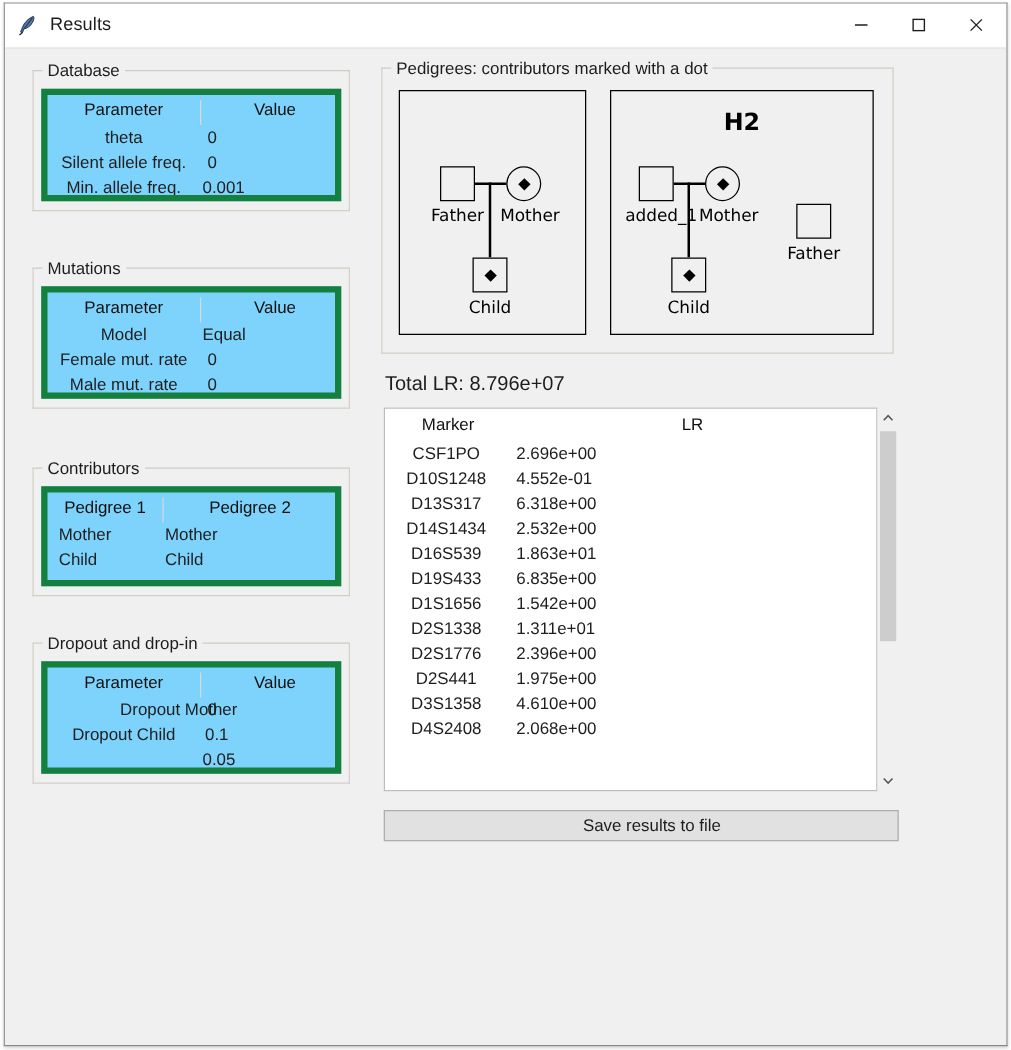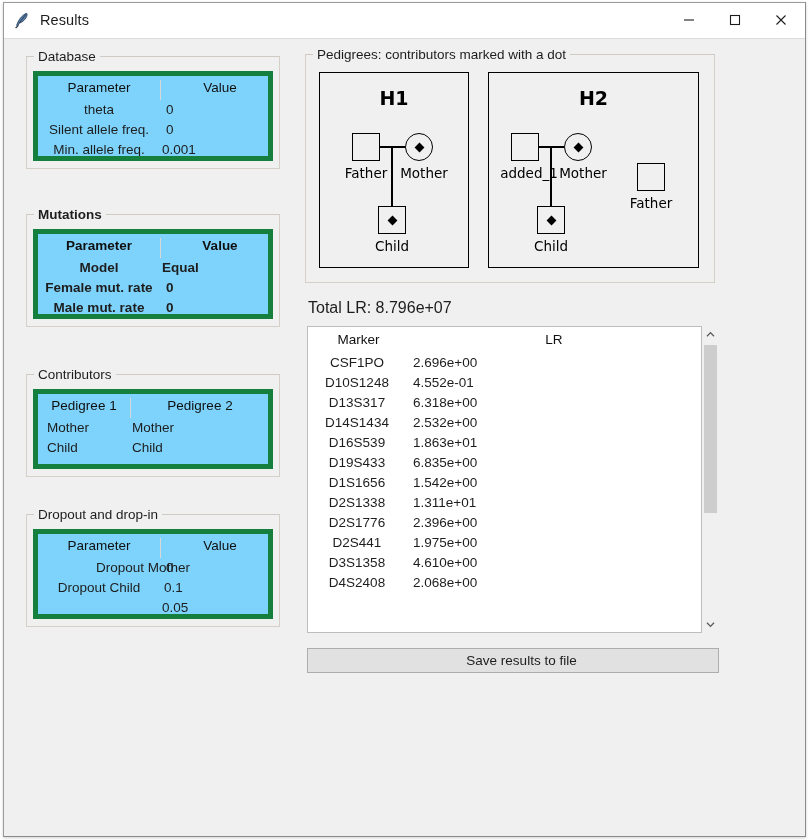--- a/index.html
+++ b/index.html
@@ -288,21 +288,21 @@
         <div class="cell" style="left:128px; top:26px;">0</div>
 
         <div class="cell" style="left:0; top:46px; width:122px; text-align:center;">Silent allele freq.</div>
         <div class="cell" style="left:128px; top:46px;">0</div>
 
         <div class="cell" style="left:0; top:66px; width:122px; text-align:center;">Min. allele freq.</div>
         <div class="cell" style="left:124px; top:66px;">0.001</div>
       </div>
     </div>
 
-    <div class="lf" style="left:22px; top:168px; width:254px; height:120px;font-weight:bold;">
+    <div class="lf" style="left:22px; top:168px; width:254px; height:120px;">
       <div class="lf-border"></div>
       <div class="lf-title">Mutations</div>
       <div class="tbl" style="left:7px; top:22px; width:240px; height:90px;">
         <div class="col-div" style="left:122px; top:4px; height:20px;"></div>
         <div class="cell hdr" style="left:0; top:4px; width:122px; text-align:center;">Parameter</div>
         <div class="cell hdr" style="left:127px; top:4px; width:110px; text-align:center;">Value</div>
 
         <div class="cell" style="left:0; top:26px; width:122px; text-align:center;">Model</div>
         <div class="cell" style="left:124px; top:26px;">Equal</div>
 
@@ -347,21 +347,20 @@
         <div class="cell" style="left:0; top:66px; width:122px; text-align:center;margin-top:44px;">Drop-in</div>
         <div class="cell" style="left:124px; top:66px;">0.05</div>
       </div>
     </div>
 
     <div class="lf" style="left:301px; top:8px; width:410px; height:236px;">
       <div class="lf-border"></div>
       <div class="lf-title">Pedigrees: contributors marked with a dot</div>
 
       <div class="pedbox" style="left:14px; top:25px; width:150px; height:196px;">
-        <div class="ped-title" style="top:14px;">H1</div>
 
         <div class="sym-square" style="left:32px; top:60px; width:28px; height:28px;"></div>
 
         <div class="sym-circle" style="left:85px; top:60px; width:28px; height:28px;"></div>
         <div class="sym-dot" style="left:95.5px; top:70.5px;"></div>
 
         <div class="ped-line" style="left:60px; top:73px; width:25px; height:1.6px;"></div>
 
         <div class="ped-line" style="left:71px; top:73px; width:1.6px; height:60px;"></div>
 

